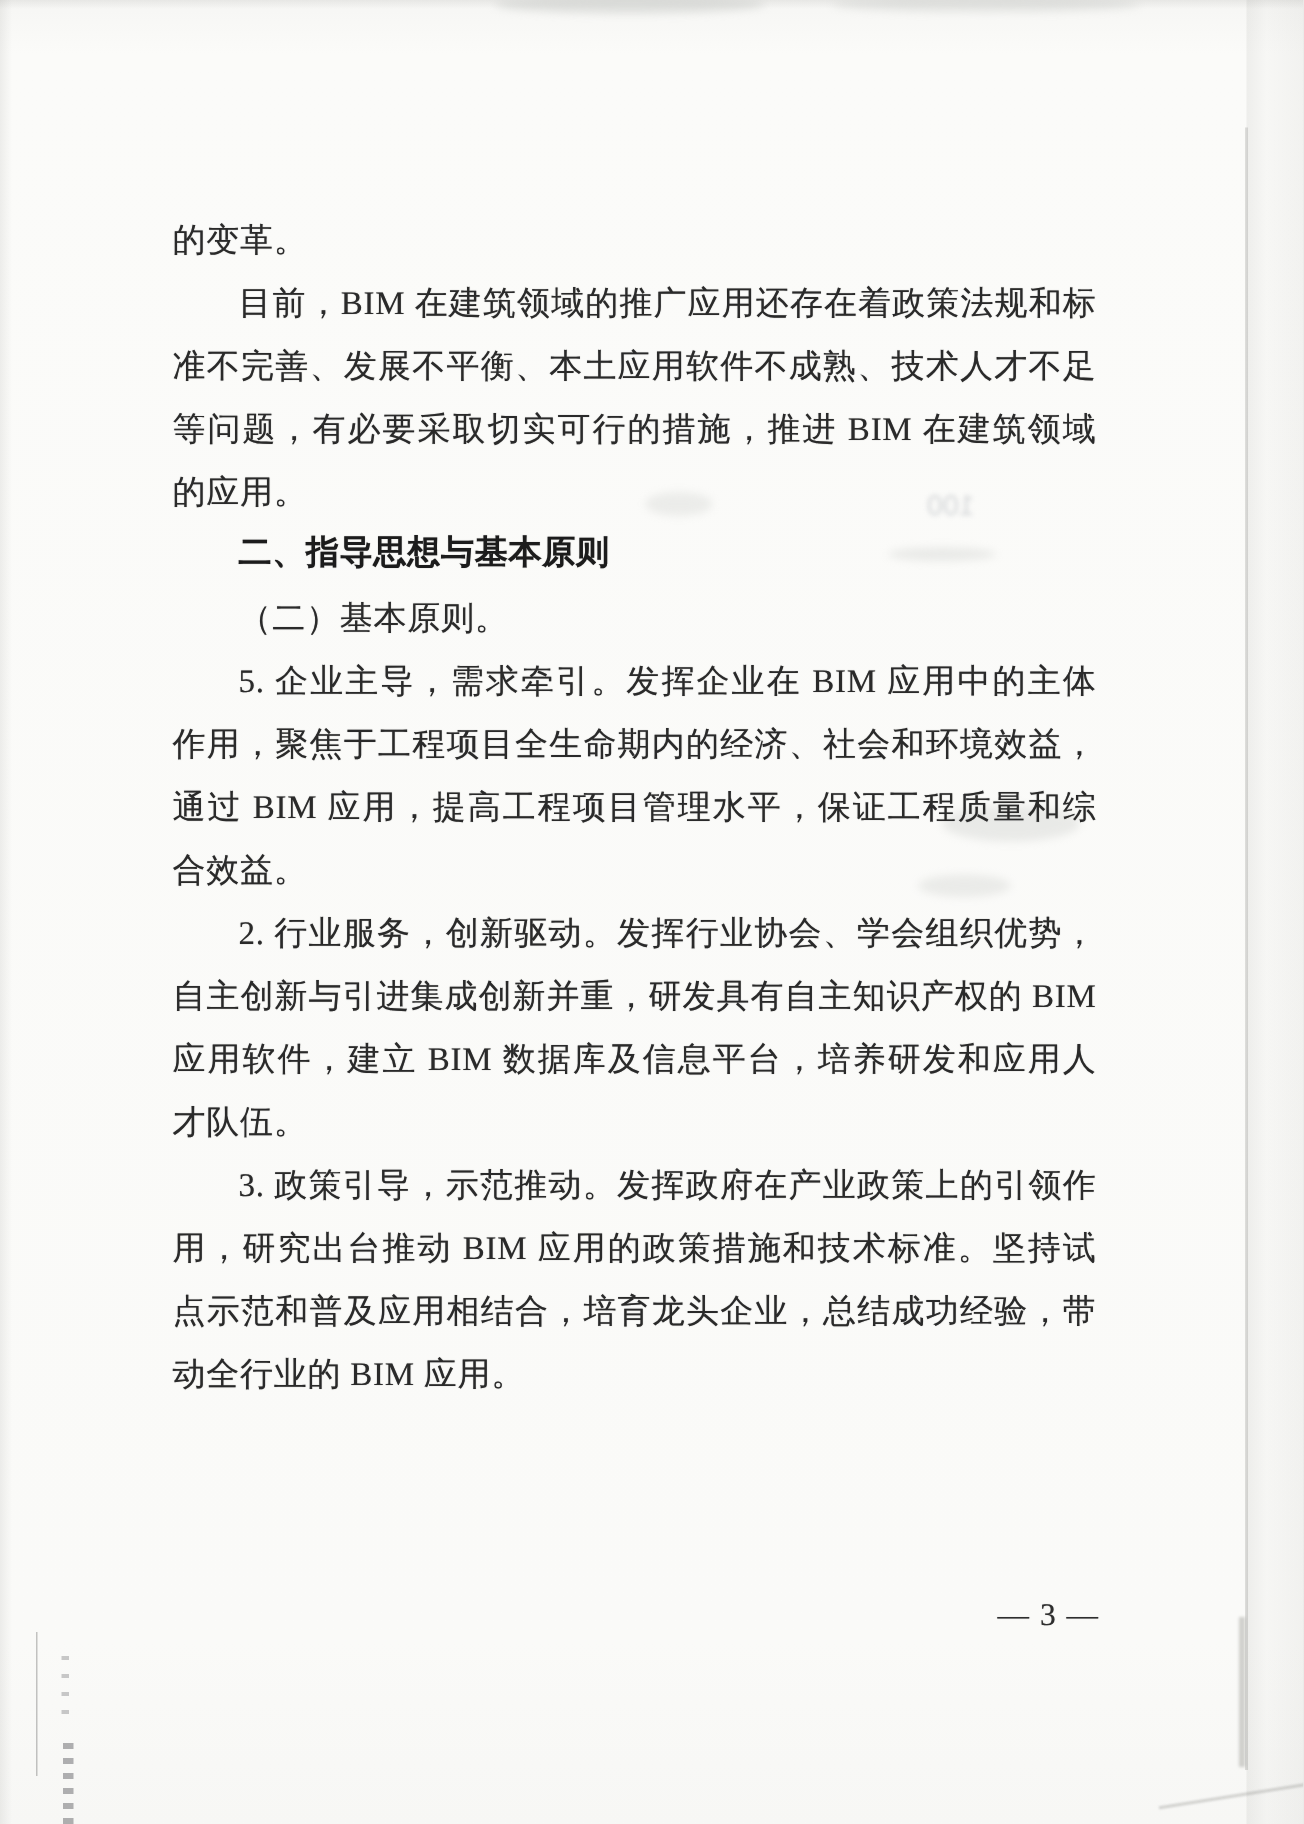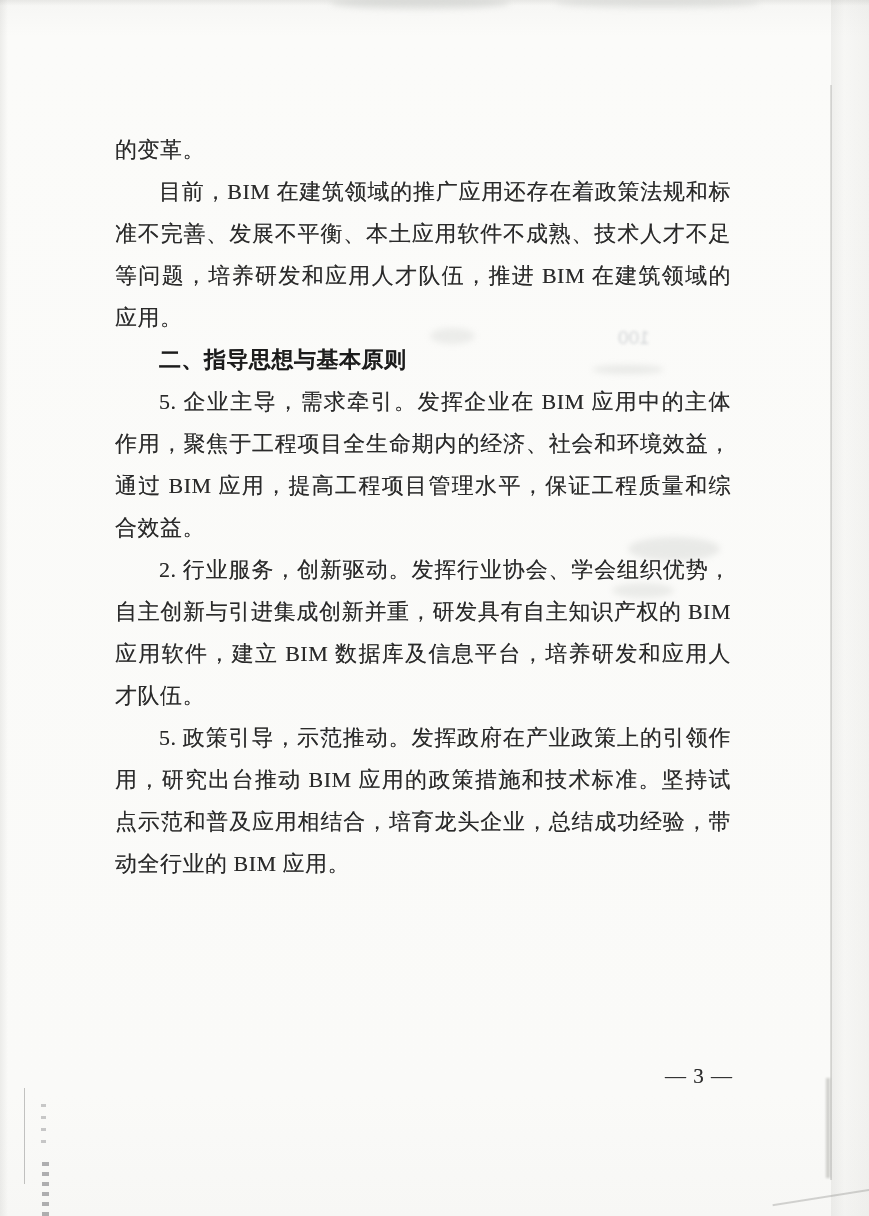--- a/index.html
+++ b/index.html
@@ -88,32 +88,32 @@
   }
   .left-scribble-2 {
     position: absolute; left: 42px; top: 1162px; width: 7px; height: 54px;
     background: repeating-linear-gradient(to bottom, rgba(80,80,85,0.55) 0 4px, transparent 4px 10px);
     filter: blur(0.4px); opacity: 0.8; pointer-events: none;
   }
   
   .doc-body {
     position: absolute;
     left: 115px;
-    top: 129px;
+    top: 139px;
     width: 616px;
     font-size: 22px;
     line-height: 42px;
     letter-spacing: 0.5px;
     text-align: justify;
     text-shadow: 0 0 0.6px rgba(40,40,40,0.55);
   }
   .doc-body p { margin: 0; }
   .para-indent { text-indent: 2em; }
   .para-heading {
-    font-family: Liberation Serif, serif;
+    font-family: Liberation Mono, monospace;
     font-weight: 700;
     text-indent: 2em;
     color: #1c1c1c;
   }
   .para-subheading { text-indent: 2em; }
   .page-number {
     position: absolute;
     top: 1064px;
     left: 0;
     width: 733px;
@@ -143,22 +143,23 @@
   <div class="blob bleed-c"></div>
   <div class="blob bleed-d"></div>
   <div class="bleed-text-100">100</div>
 
   <div class="left-pencil-line"></div>
   <div class="left-scribble-1"></div>
   <div class="left-scribble-2"></div>
 
   <div class="doc-body">
     <p class="para-continuation">的变革。</p>
-    <p class="para-indent">目前，BIM 在建筑领域的推广应用还存在着政策法规和标准不完善、发展不平衡、本土应用软件不成熟、技术人才不足等问题，培养研发和应用人才队伍，推进 BIM 在建筑领域的应用。</p>
+    <p class="para-indent">目前，BIM 在建筑领域的推广应用还存在着政策法规和标准不完善、发展不平衡、本土应用软件不成熟、技术人才不足等问题，有必要采取切实可行的措施，推进 BIM 在建筑领域的应用。</p>
     <p class="para-heading">二、指导思想与基本原则</p>
+    <p class="para-subheading">（二）基本原则。</p>
     <p class="para-indent">5. 企业主导，需求牵引。发挥企业在 BIM 应用中的主体作用，聚焦于工程项目全生命期内的经济、社会和环境效益，通过 BIM 应用，提高工程项目管理水平，保证工程质量和综合效益。</p>
     <p class="para-indent">2. 行业服务，创新驱动。发挥行业协会、学会组织优势，自主创新与引进集成创新并重，研发具有自主知识产权的 BIM 应用软件，建立 BIM 数据库及信息平台，培养研发和应用人才队伍。</p>
-    <p class="para-indent">5. 政策引导，示范推动。发挥政府在产业政策上的引领作用，研究出台推动 BIM 应用的政策措施和技术标准。坚持试点示范和普及应用相结合，培育龙头企业，总结成功经验，带动全行业的 BIM 应用。</p>
+    <p class="para-indent">3. 政策引导，示范推动。发挥政府在产业政策上的引领作用，研究出台推动 BIM 应用的政策措施和技术标准。坚持试点示范和普及应用相结合，培育龙头企业，总结成功经验，带动全行业的 BIM 应用。</p>
   </div>
 
   <div class="page-number">— 3 —</div>
 
 </div>
 
 </body></html>

